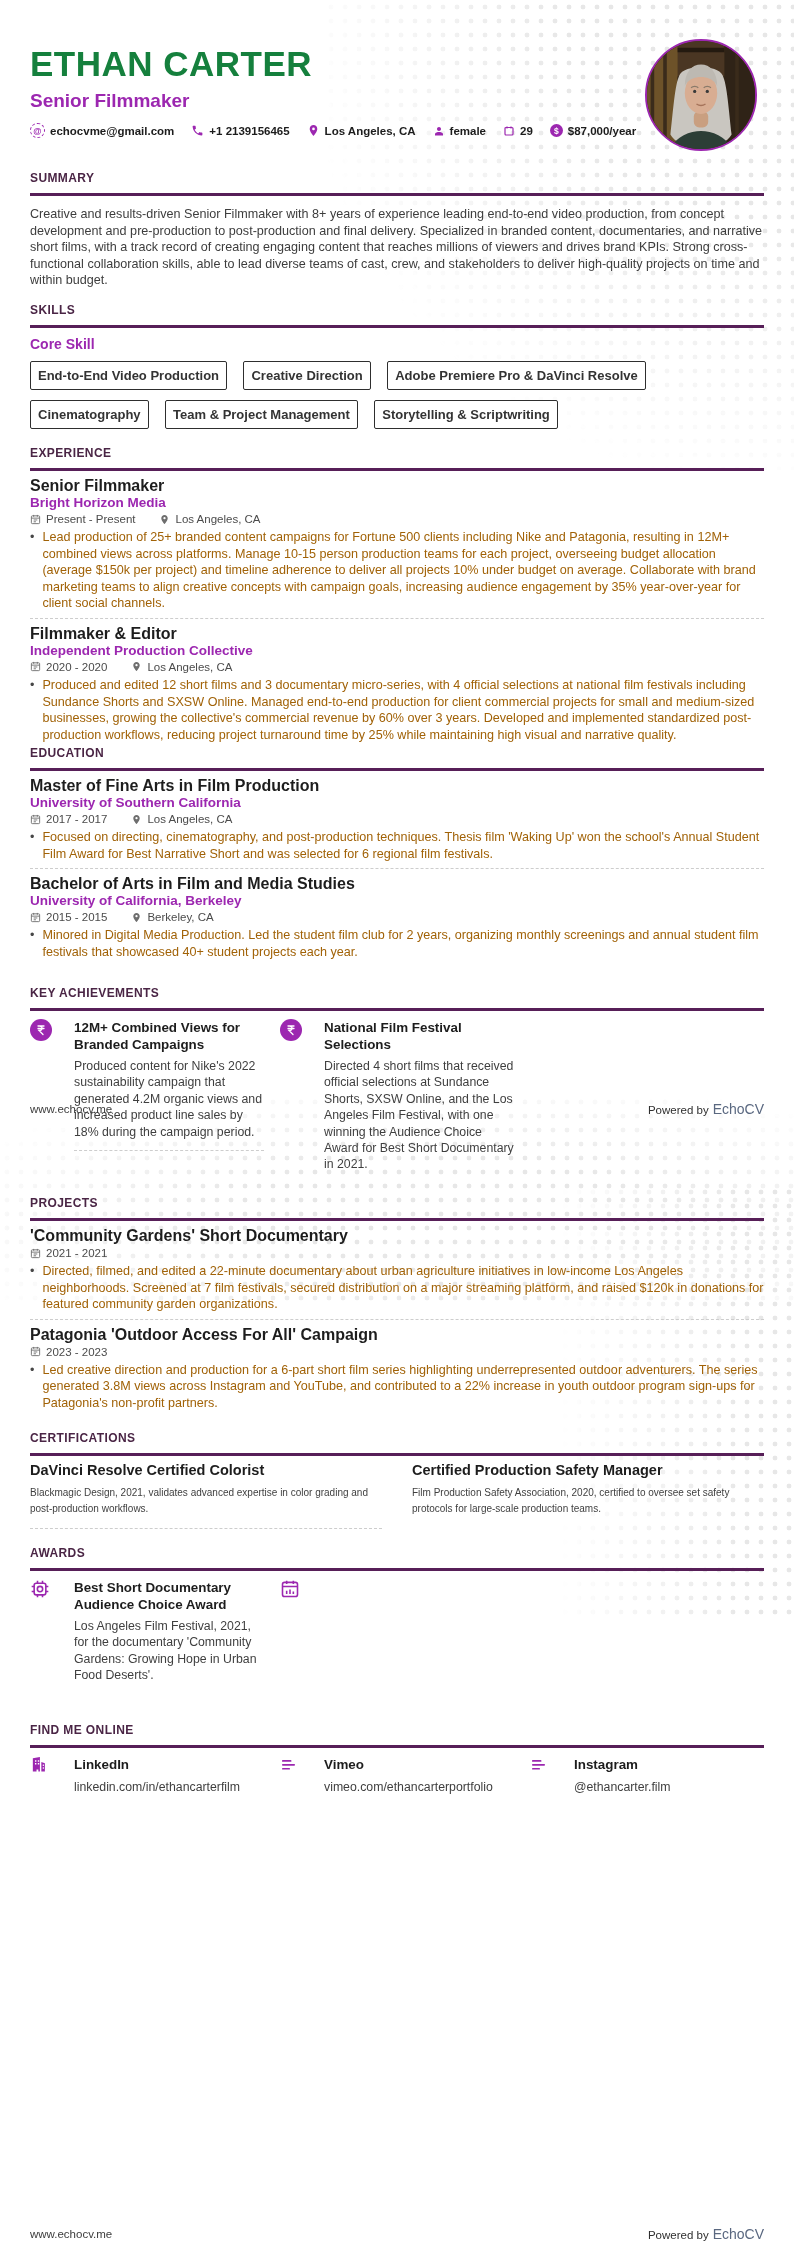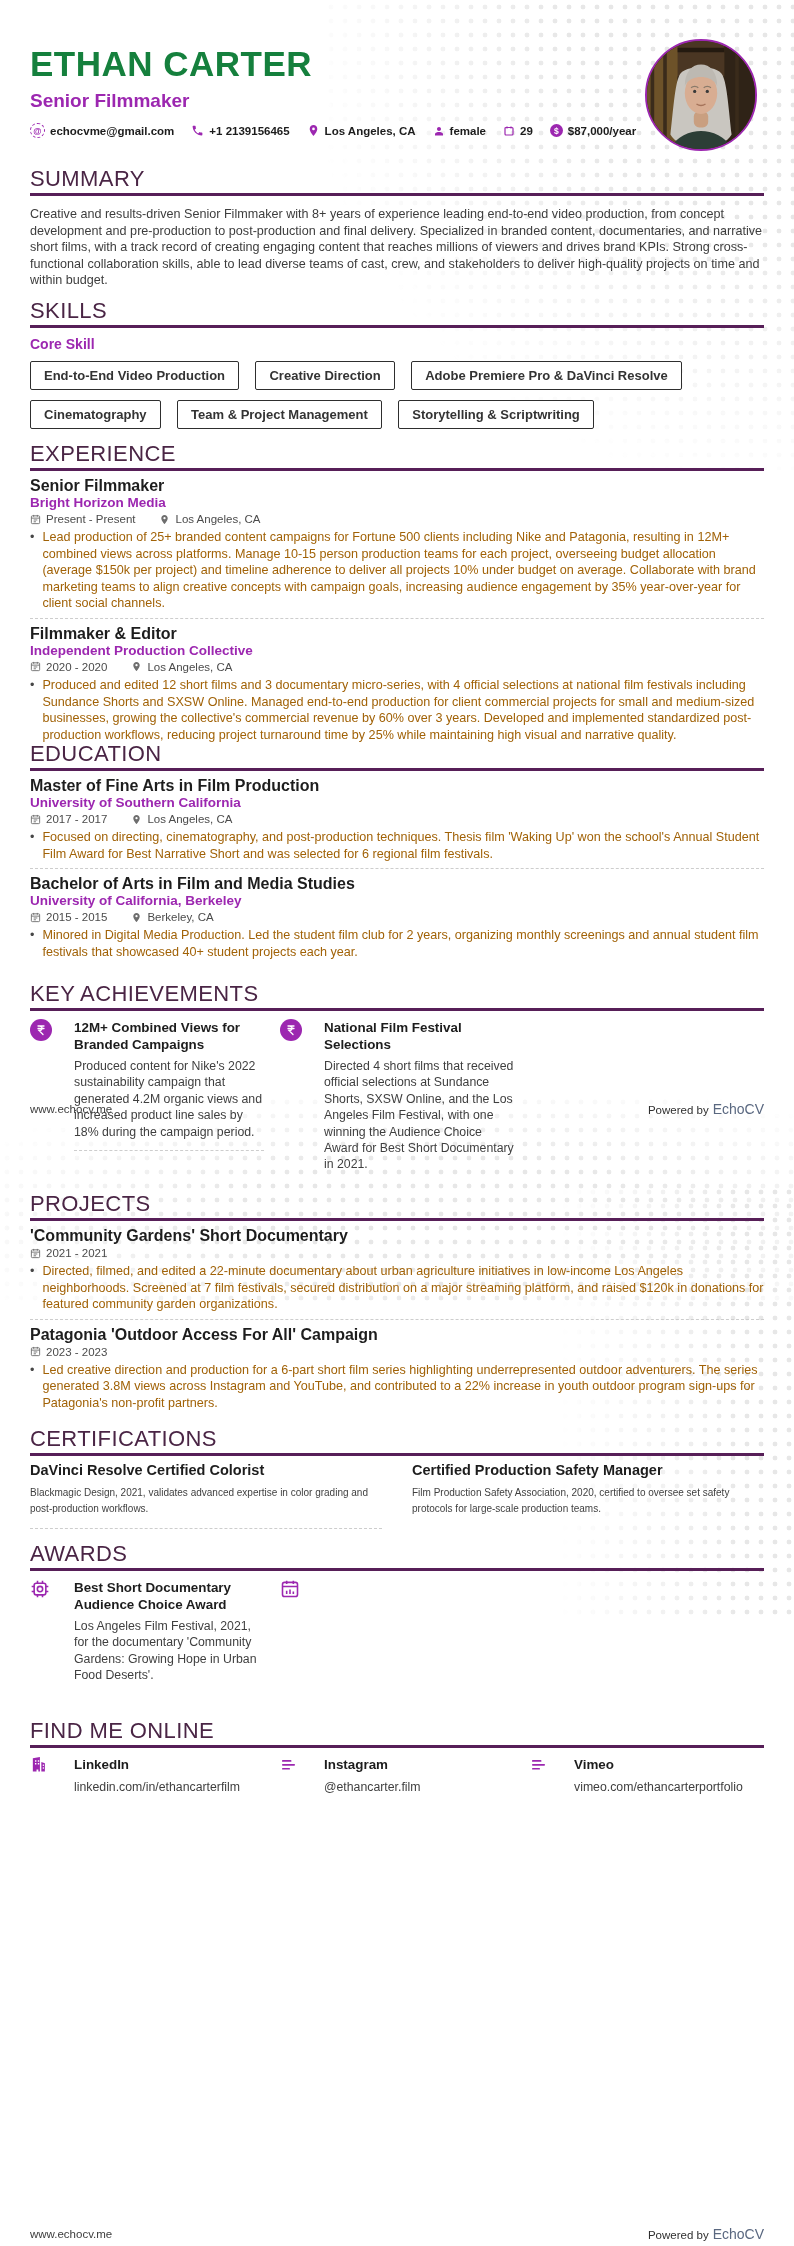--- a/index.html
+++ b/index.html
@@ -38,29 +38,29 @@
     color:#fff;font-size:8.5px;font-weight:700;}
   .avatar{position:absolute;top:-5px;right:7px;width:112px;height:112px;border-radius:50%;
     border:2.5px solid var(--accent,#9C27B0);overflow:hidden;box-sizing:border-box;background:#46331f;}
   .avatar svg{display:block;width:100%;height:100%;}
 
   
   .sec{position:absolute;left:30px;right:30px;}
   .sec-summary{top:170px;}  .sec-skills{top:302px;}  .sec-exp{top:445px;}
   .sec-edu{top:745px;}      .sec-ach{top:985px;}
   .sec-projects{top:1195px;} .sec-certs{top:1430px;} .sec-awards{top:1545px;} .sec-online{top:1722px;}
-  .sec-h{margin:0;font-size:22px;line-height:17px;font-weight:400;letter-spacing:.4px;
+  .sec-h{margin:0;font-size:12px;line-height:17px;font-weight:700;letter-spacing:.4px;
     color:var(--heading,#4A2545);padding-bottom:6px;border-bottom:3px solid var(--underline,#571F58);}
   .body-p{margin:10px 0 0;font-size:12.6px;line-height:16.6px;color:#3d3d3d;}
 
   
   .group-label{margin-top:9px;font-size:14px;line-height:15px;font-weight:700;color:var(--accent,#9C27B0);}
   .tags{margin-top:9px;}
   .tag{display:inline-block;border:1.5px solid #2e2e2e;border-radius:2px;background:#fff;
-    padding:6px 13px;margin:0 12px 10px 0;font-size:13px;font-weight:700;color:#333;}
+    padding:6px 7px;margin:0 12px 10px 0;font-size:13px;font-weight:700;color:#333;}
 
   
   .entry{margin-top:6px;}
   .entry-title{margin:0;font-size:16px;line-height:17px;font-weight:700;color:#1d1d1d;}
   .entry-org{margin-top:2px;font-size:13.5px;line-height:14px;font-weight:700;color:var(--accent,#9C27B0);}
   .meta{display:flex;align-items:center;gap:24px;margin-top:3px;font-size:11.5px;line-height:12px;color:#4b4b4b;}
   .meta-item{display:inline-flex;align-items:center;gap:5px;}
   .bullet{display:flex;gap:8px;margin-top:4px;}
   .bullet .bmark{flex:0 0 auto;font-size:12.6px;line-height:16.6px;color:#474747;}
   .bullet p{margin:0;font-size:12.6px;line-height:16.6px;color:#a16207;}
@@ -445,33 +445,33 @@
           <p class="feat-text">linkedin.com/in/ethancarterfilm</p>
         </div>
       </div>
       <div class="feat">
         <span class="oicon">
           <svg width="17" height="17" viewBox="0 0 24 24" fill="none" stroke="#9C27B0" stroke-width="2.4" stroke-linecap="round">
               <path d="M4 7h11M4 12.5h16M4 18h9"></path>
             </svg>
         </span>
         <div>
-          <h4 class="feat-title">Instagram</h4>
-          <p class="feat-text">@ethancarter.film</p>
+          <h4 class="feat-title">Vimeo</h4>
+          <p class="feat-text">vimeo.com/ethancarterportfolio</p>
         </div>
       </div>
       <div class="feat">
         <span class="oicon">
           <svg width="17" height="17" viewBox="0 0 24 24" fill="none" stroke="#9C27B0" stroke-width="2.4" stroke-linecap="round">
               <path d="M4 7h11M4 12.5h16M4 18h9"></path>
             </svg>
         </span>
         <div>
-          <h4 class="feat-title">Vimeo</h4>
-          <p class="feat-text">vimeo.com/ethancarterportfolio</p>
+          <h4 class="feat-title">Instagram</h4>
+          <p class="feat-text">@ethancarter.film</p>
         </div>
       </div>
     </div>
   </section>
 
   <div class="footer f2">
     <a class="site-link">www.echocv.me</a>
     <span class="powered">
       <span>Powered by</span><a class="brand site-link brand" style="text-decoration:none;">EchoCV</a>
     </span>

